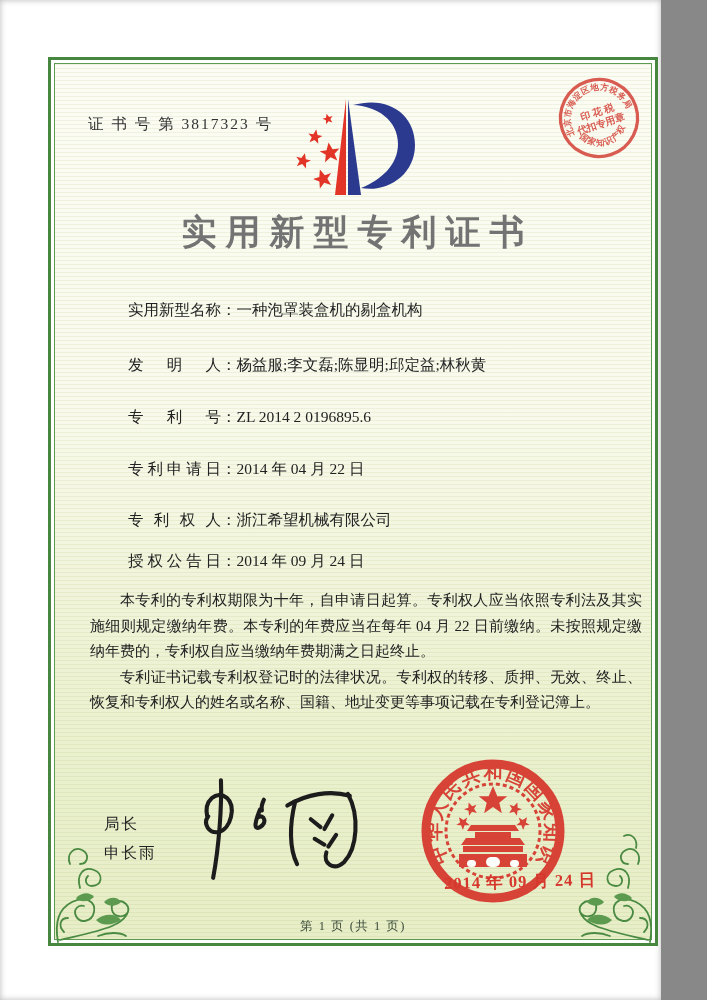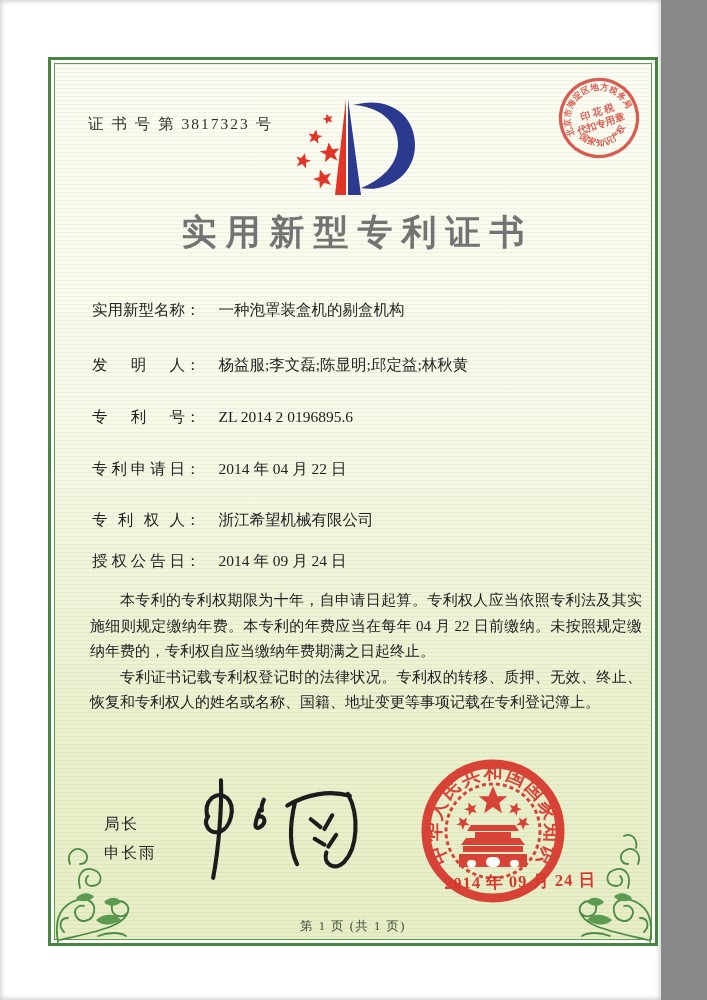--- a/index.html
+++ b/index.html
@@ -26,22 +26,22 @@
     letter-spacing:2px;
   }
   .logo{position:absolute;left:285px;top:95px;}
   .title{
     position:absolute;left:48px;top:209px;width:610px;margin:0;
     text-align:center;font-size:35px;font-weight:bold;color:#737373;
     letter-spacing:9px;text-indent:9px;
   }
   .fields{position:absolute;left:92px;top:300px;width:540px;font-size:15.5px;color:#222;}
   .field-row{position:absolute;left:0;white-space:nowrap;}
-  .field-row .lbl{display:inline-block;width:6em;text-align:justify;text-align-last:justify;}
-  .field-row .val{margin-left:18px;}
+  .field-row .lbl{display:inline-block;width:6em;text-align:justify;text-align-last:justify;margin-left:36px;}
+  .field-row .val{margin-left:0;}
   .r0{top:0px;}.r1{top:55px;}.r2{top:107px;}.r3{top:159px;}.r4{top:210px;}.r5{top:251px;}
   .paras{
     position:absolute;left:90px;top:588px;width:552px;font-size:15px;
     line-height:25.5px;color:#222;text-align:justify;
   }
   .paras p{margin:0;text-indent:2em;}
   .sig-title{position:absolute;left:104px;top:814px;font-size:15.5px;color:#222;letter-spacing:2px;}
   .sig-name{position:absolute;left:104px;top:843px;font-size:15.5px;color:#222;letter-spacing:2px;}
   .signature{position:absolute;left:178px;top:776px;}
   .seal{position:absolute;left:417px;top:755px;opacity:.93;}

